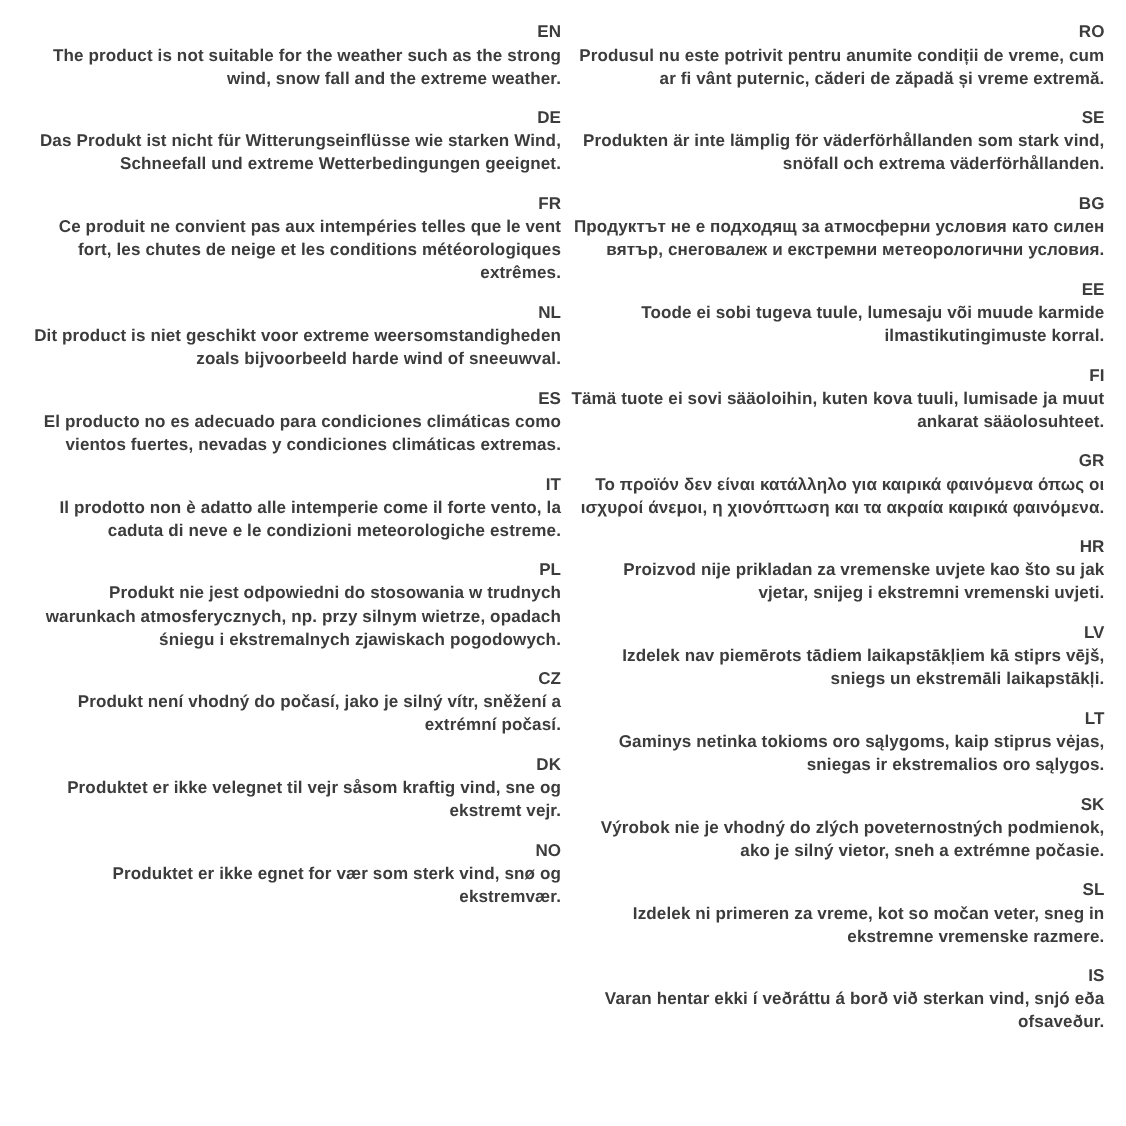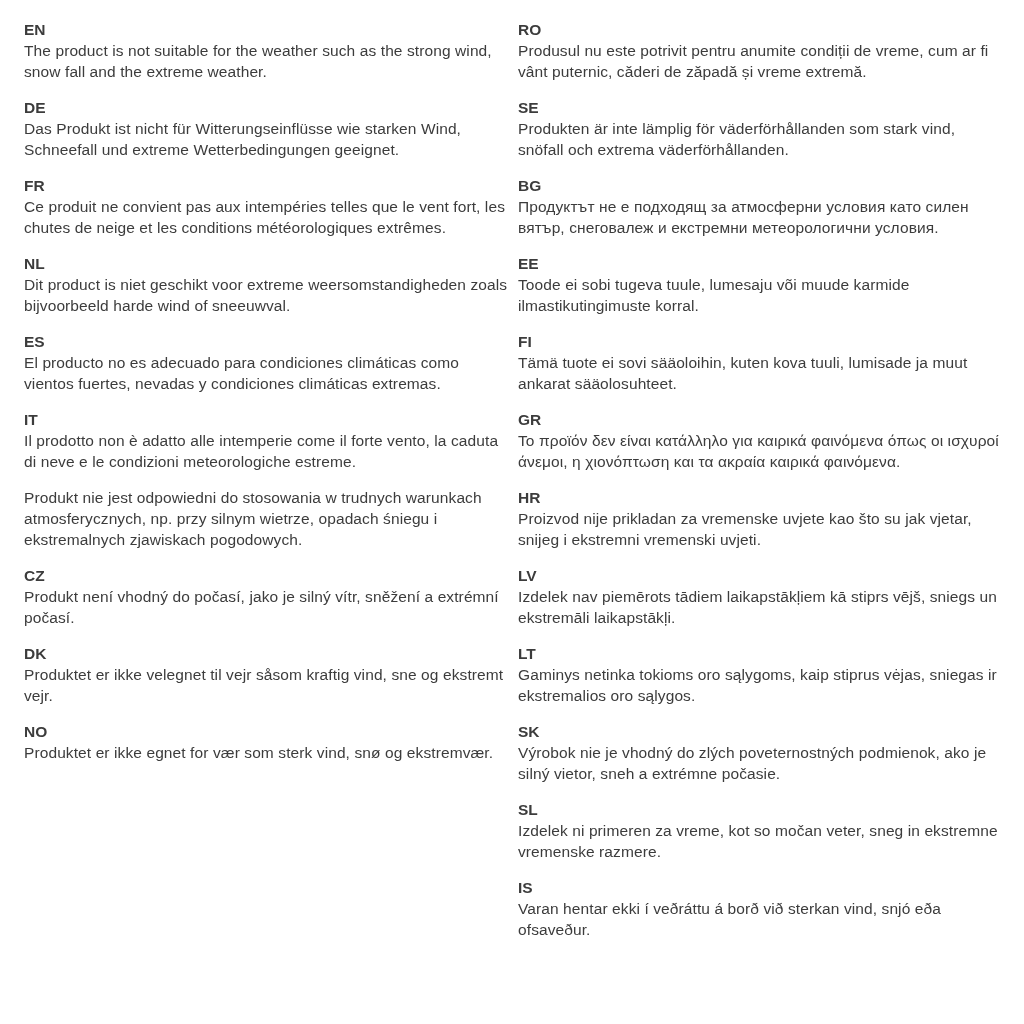--- a/index.html
+++ b/index.html
@@ -14,20 +14,21 @@
     color: #3c3c3c;
     overflow: hidden;
     box-sizing: border-box;
   }
   .page {
     display: flex;
     box-sizing: border-box;
     padding: 19px 12px 0 24px;
     gap: 8px;
     width: 816px;
+    text-align: right;
   }
   .col {
     flex: 0 0 486px;
     width: 486px;
   }
   .lang-block {
     margin: 0 0 15px 0;
   }
   .lang-code {
     font-size: 15.5px;
@@ -35,20 +36,21 @@
     font-weight: bold;
     margin: 0;
     padding: 0;
   }
   .lang-text {
     font-size: 15.5px;
     line-height: 21px;
     margin: 0;
     padding: 0;
     letter-spacing: 0.1px;
+    font-weight: bold;
   }
 </style>
 </head>
 <body style="color: rgb(60, 60, 60); background: rgb(255, 255, 255);">
 
 <div class="page">
   <div class="col" id="col-left">
       <section class="lang-block">
         <h2 class="lang-code">EN</h2>
         <p class="lang-text">The product is not suitable for the weather such as the strong wind, snow fall and the extreme weather.</p>
@@ -67,20 +69,21 @@
       </section>
       <section class="lang-block">
         <h2 class="lang-code">ES</h2>
         <p class="lang-text">El producto no es adecuado para condiciones climáticas como vientos fuertes, nevadas y condiciones climáticas extremas.</p>
       </section>
       <section class="lang-block">
         <h2 class="lang-code">IT</h2>
         <p class="lang-text">Il prodotto non è adatto alle intemperie come il forte vento, la caduta di neve e le condizioni meteorologiche estreme.</p>
       </section>
       <section class="lang-block">
+        <h2 class="lang-code">PL</h2>
         <p class="lang-text">Produkt nie jest odpowiedni do stosowania w trudnych warunkach atmosferycznych, np. przy silnym wietrze, opadach śniegu i ekstremalnych zjawiskach pogodowych.</p>
       </section>
       <section class="lang-block">
         <h2 class="lang-code">CZ</h2>
         <p class="lang-text">Produkt není vhodný do počasí, jako je silný vítr, sněžení a extrémní počasí.</p>
       </section>
       <section class="lang-block">
         <h2 class="lang-code">DK</h2>
         <p class="lang-text">Produktet er ikke velegnet til vejr såsom kraftig vind, sne og ekstremt vejr.</p>
       </section>

